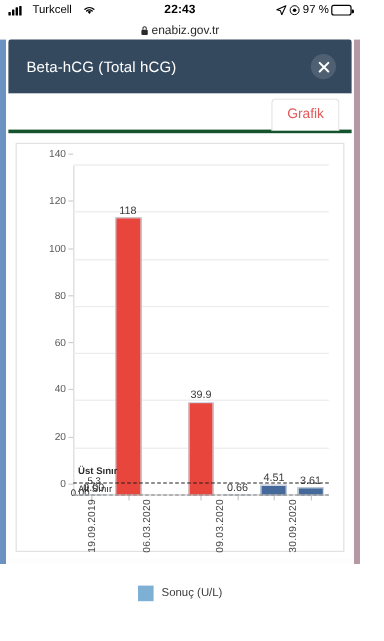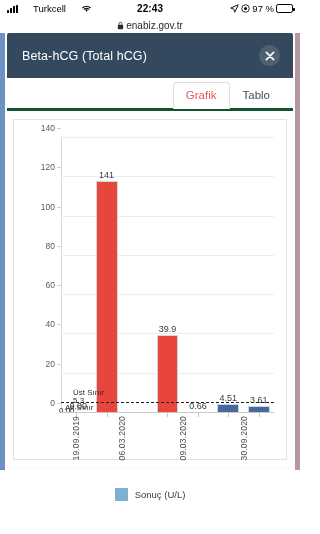--- a/index.html
+++ b/index.html
@@ -14,21 +14,21 @@
   .status-bar {
     height: 17px;
     display: flex;
     align-items: center;
     padding: 0 7px;
     font-size: 9.5px;
     font-weight: bold;
     color: #000;
     background: #ffffff;
   }
-  .sb-left { display: flex; align-items: center; gap: 15px; flex: 1; }
+  .sb-left { display: flex; align-items: center; gap: 9px; flex: 1; }
   .sb-center { flex: 0 0 auto; font-size: 10px; letter-spacing: .1px; }
   .sb-right { display: flex; align-items: center; gap: 2px; flex: 1; justify-content: flex-end; }
   .signal { display: flex; align-items: flex-end; gap: 1px; height: 8px; }
   .signal i { display: block; width: 2px; background: #000; border-radius: .5px; }
   .signal i:nth-child(1) { height: 3px; }
   .signal i:nth-child(2) { height: 5px; }
   .signal i:nth-child(3) { height: 6.5px; }
   .signal i:nth-child(4) { height: 8px; }
   .carrier { font-size: 9.5px; font-weight: 500; }
   .wifi svg, .loc svg, .lock svg { display: block; }
@@ -266,21 +266,20 @@
       <span class="close-btn">
         <svg width="12" height="12" viewBox="0 0 12 12">
           <path d="M2.4 2.4 L9.6 9.6 M9.6 2.4 L2.4 9.6" stroke="#ffffff" stroke-width="1.7" stroke-linecap="round"></path>
         </svg>
       </span>
     </div>
 
     <div class="modal-body">
       <div class="tabs">
         <div class="tab active">Grafik</div>
-        <div class="tab">Tablo</div>
       </div>
 
       <div class="chart-card">
         <div class="chart-area">
           <div class="y-axis"></div>
           <div id="yticks">
               <div class="y-tick" style="bottom: 0%;">0</div>
               <div class="y-tick" style="bottom: 14.2857%;">20</div>
               <div class="y-tick" style="bottom: 28.5714%;">40</div>
               <div class="y-tick" style="bottom: 42.8571%;">60</div>
@@ -300,21 +299,21 @@
             </div>
           <div class="bars" id="bars">
               <div class="bar-slot" style="left: 0%; width: 14.2857%;">
                 <div class="bar" style="height: 0.55%; background: rgb(174, 205, 227);">
                   <div class="bar-label" style="left: 60%;">0.00</div>
                 </div>
                 <div class="tick-mark"></div>
               </div>
               <div class="bar-slot" style="left: 14.2857%; width: 14.2857%;">
                 <div class="bar" style="height: 84.2857%; background: rgb(232, 69, 60);">
-                  <div class="bar-label">141</div>
+                  <div class="bar-label">118</div>
                 </div>
                 <div class="tick-mark"></div>
               </div>
               <div class="bar-slot" style="left: 42.8571%; width: 14.2857%;">
                 <div class="bar" style="height: 28.5%; background: rgb(232, 69, 60);">
                   <div class="bar-label">39.9</div>
                 </div>
                 <div class="tick-mark"></div>
               </div>
               <div class="bar-slot" style="left: 57.1429%; width: 14.2857%;">
@@ -331,21 +330,21 @@
               </div>
               <div class="bar-slot" style="left: 85.7143%; width: 14.2857%;">
                 <div class="bar" style="height: 2.57857%; background: rgb(70, 105, 155);">
                   <div class="bar-label">3.61</div>
                 </div>
                 <div class="tick-mark"></div>
               </div>
             </div>
           <div id="limits">
               <div class="limit-line" style="bottom: 3.78571%;"></div>
-              <div class="limit-label" style="left: 12px; bottom: 5.78571%;">Üst Sınır</div>
+              <div class="limit-label" style="left: 4px; bottom: 5.78571%; font-weight: bold;">Üst Sınır</div>
               <div class="limit-label" style="left: 12px; bottom: 2.98571%;">5.3</div>
               <div class="limit-line" style="bottom: 0%;"></div>
               <div class="limit-label" style="left: 4px; bottom: 0.2%;">Alt Sınır</div>
               <div class="limit-label" style="left: -2px; bottom: -0.8%;">0.00</div>
             </div>
           <div class="x-axis"></div>
         </div>
         <div class="x-labels" id="xlabels">
             <div class="x-label" style="left: 7.14286%; transform: rotate(180deg) translateX(50%);">19.09.2019</div>
             <div class="x-label" style="left: 28.5714%; transform: rotate(180deg) translateX(50%);">06.03.2020</div>

